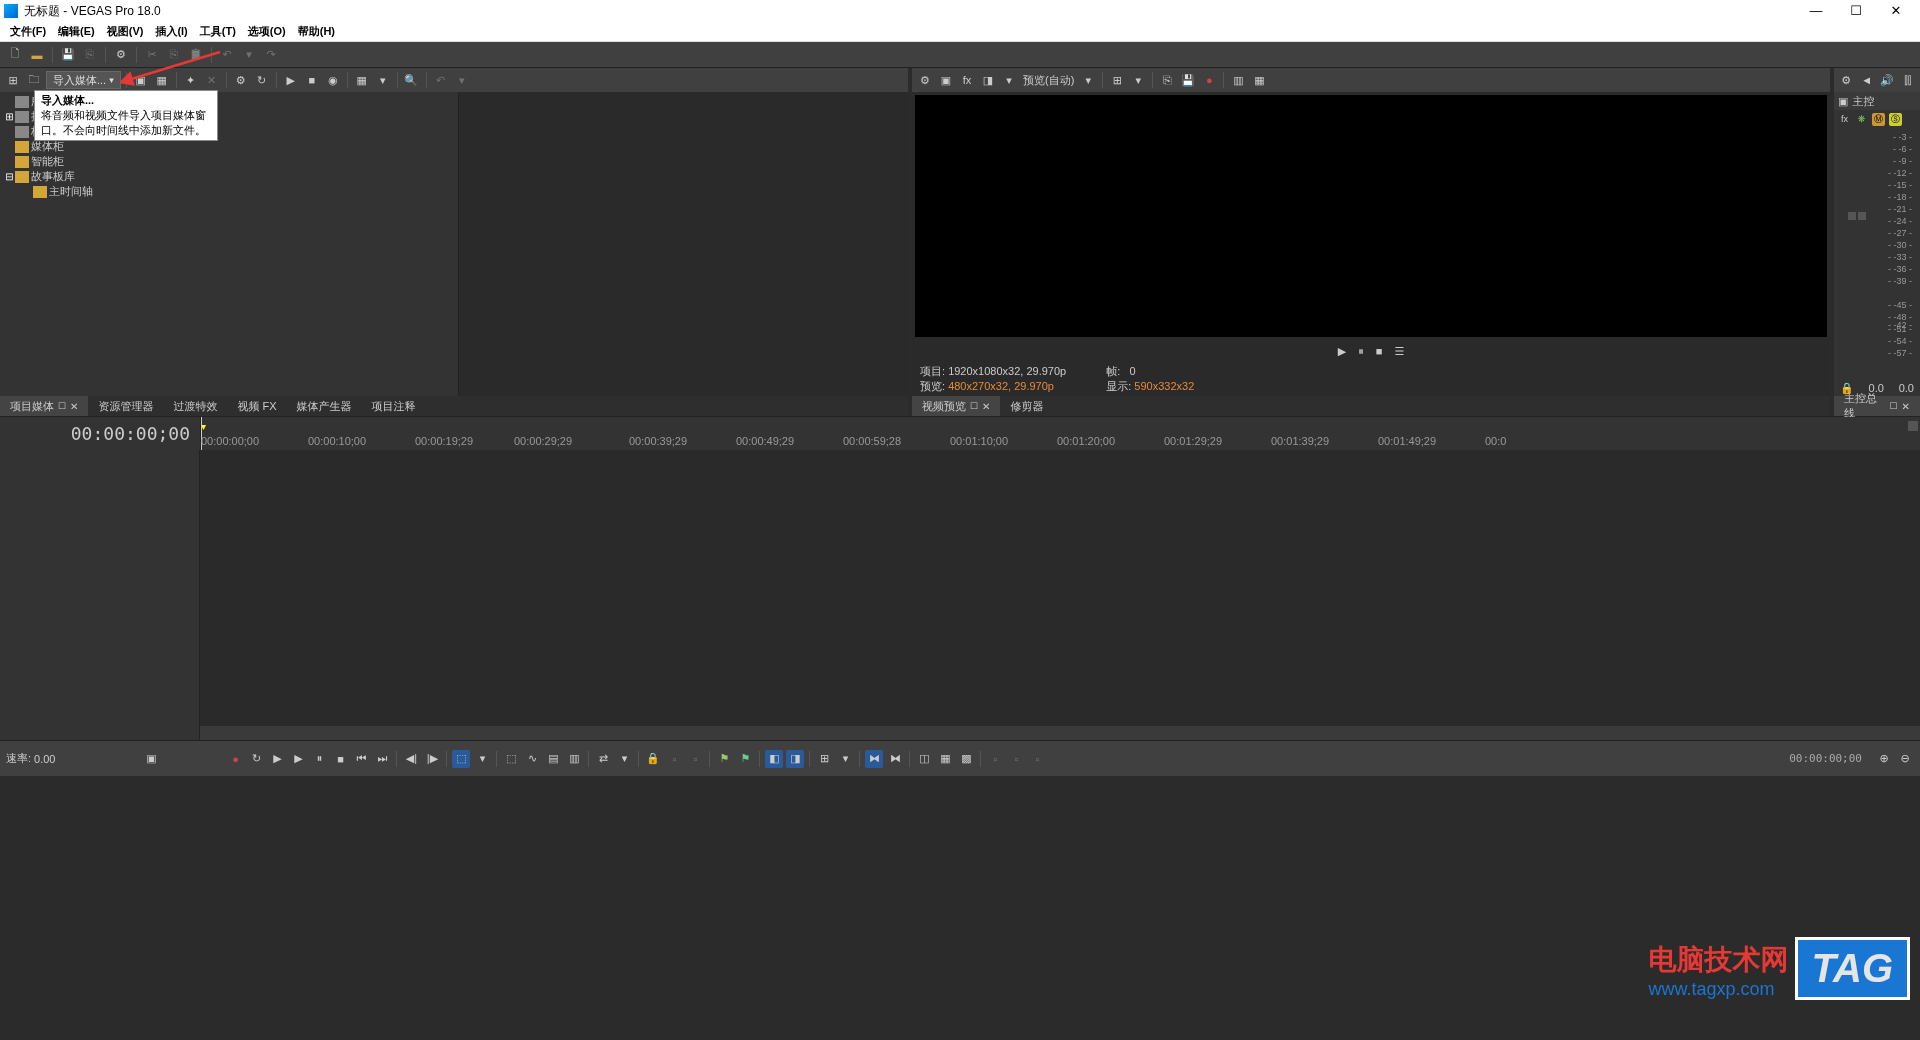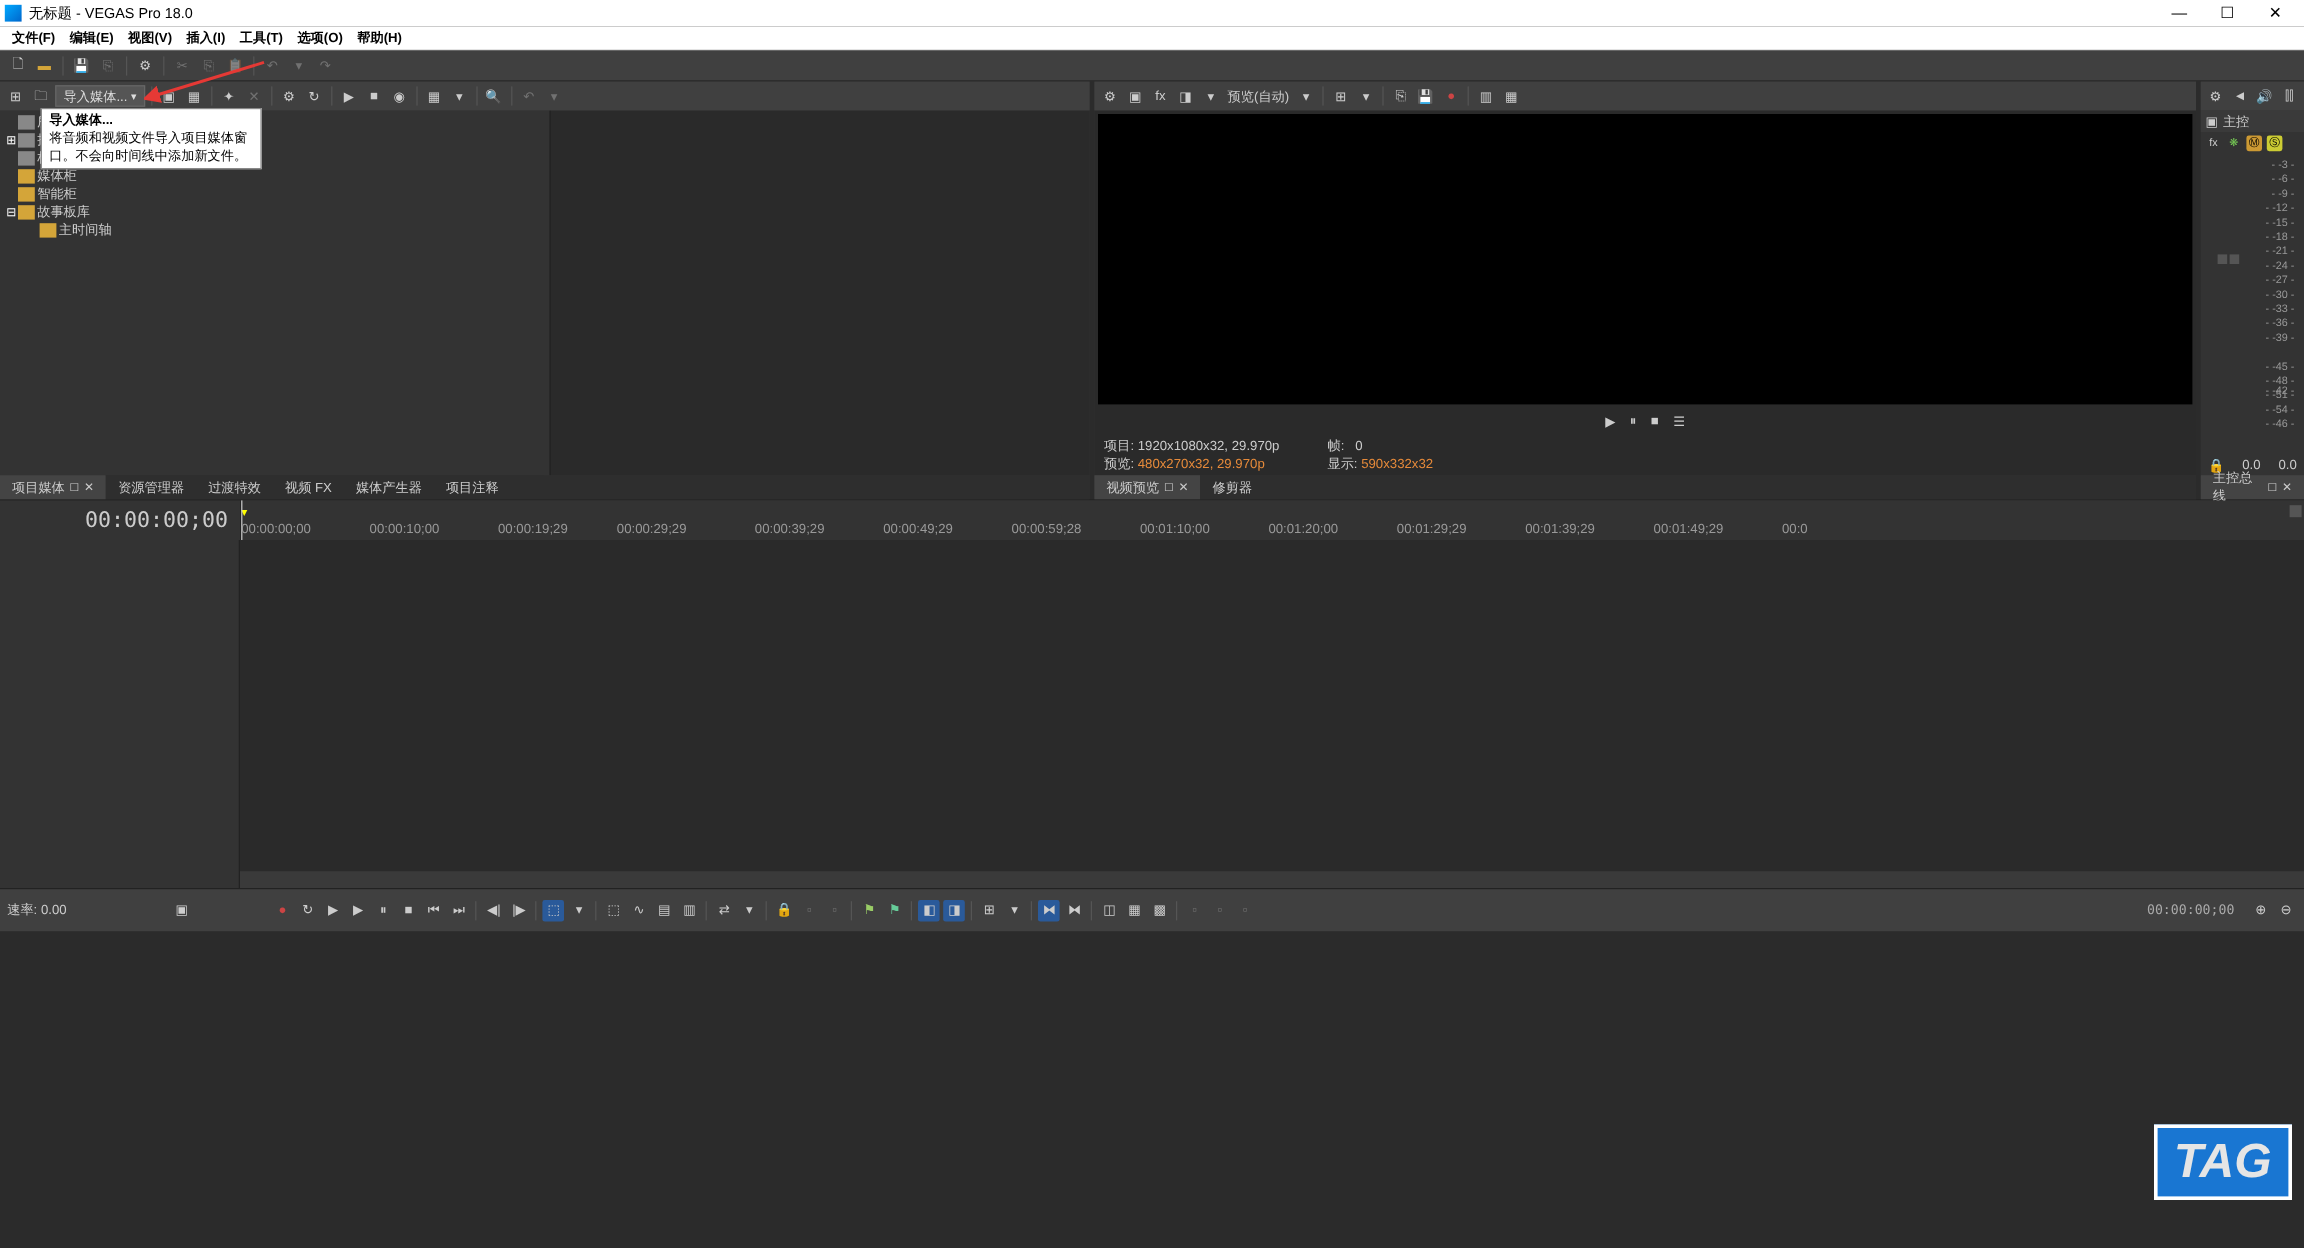--- a/index.html
+++ b/index.html
@@ -293,21 +293,21 @@
         <div class="meter-tick" style="top: 96px;">- -27 -</div>
         <div class="meter-tick" style="top: 108px;">- -30 -</div>
         <div class="meter-tick" style="top: 120px;">- -33 -</div>
         <div class="meter-tick" style="top: 132px; margin-left: 44px;">- -36 -</div>
         <div class="meter-tick" style="top: 144px;">- -39 -</div>
         <div class="meter-tick" style="top: 156px; margin-top: 32px;">- -42 -</div>
         <div class="meter-tick" style="top: 168px;">- -45 -</div>
         <div class="meter-tick" style="top: 180px;">- -48 -</div>
         <div class="meter-tick" style="top: 192px;">- -51 -</div>
         <div class="meter-tick" style="top: 204px;">- -54 -</div>
-        <div class="meter-tick" style="top: 216px;">- -46 -</div>
+        <div class="meter-tick" style="top: 216px;">- -57 -</div>
       </div>
     <div class="meter-bottom">
       <span>🔒</span>
       <span>0.0</span>
       <span>0.0</span>
     </div>
     <div class="tabbar">
       <div class="tab active">
           <span>主控总线</span>
           <span class="tb-sq">☐</span>
@@ -401,14 +401,18 @@
   <div class="tb-btn d">▫</div>
   <div class="tb-btn d">▫</div>
   <div class="tb-btn d">▫</div>
   <div style="flex:1"></div>
   <div style="color:#aaa;font-family:monospace;padding:0 10px;font-size:11px">00:00:00;00</div>
   <div class="tb-btn">⊕</div>
   <div class="tb-btn">⊖</div>
 </div>
 
 <div class="watermark">
+  <div>
+    <div class="wm-txt">电脑技术网</div>
+    <div class="wm-url">www.tagxp.com</div>
+  </div>
   <div class="wm-tag">TAG</div>
 </div>
 
 </body></html>

